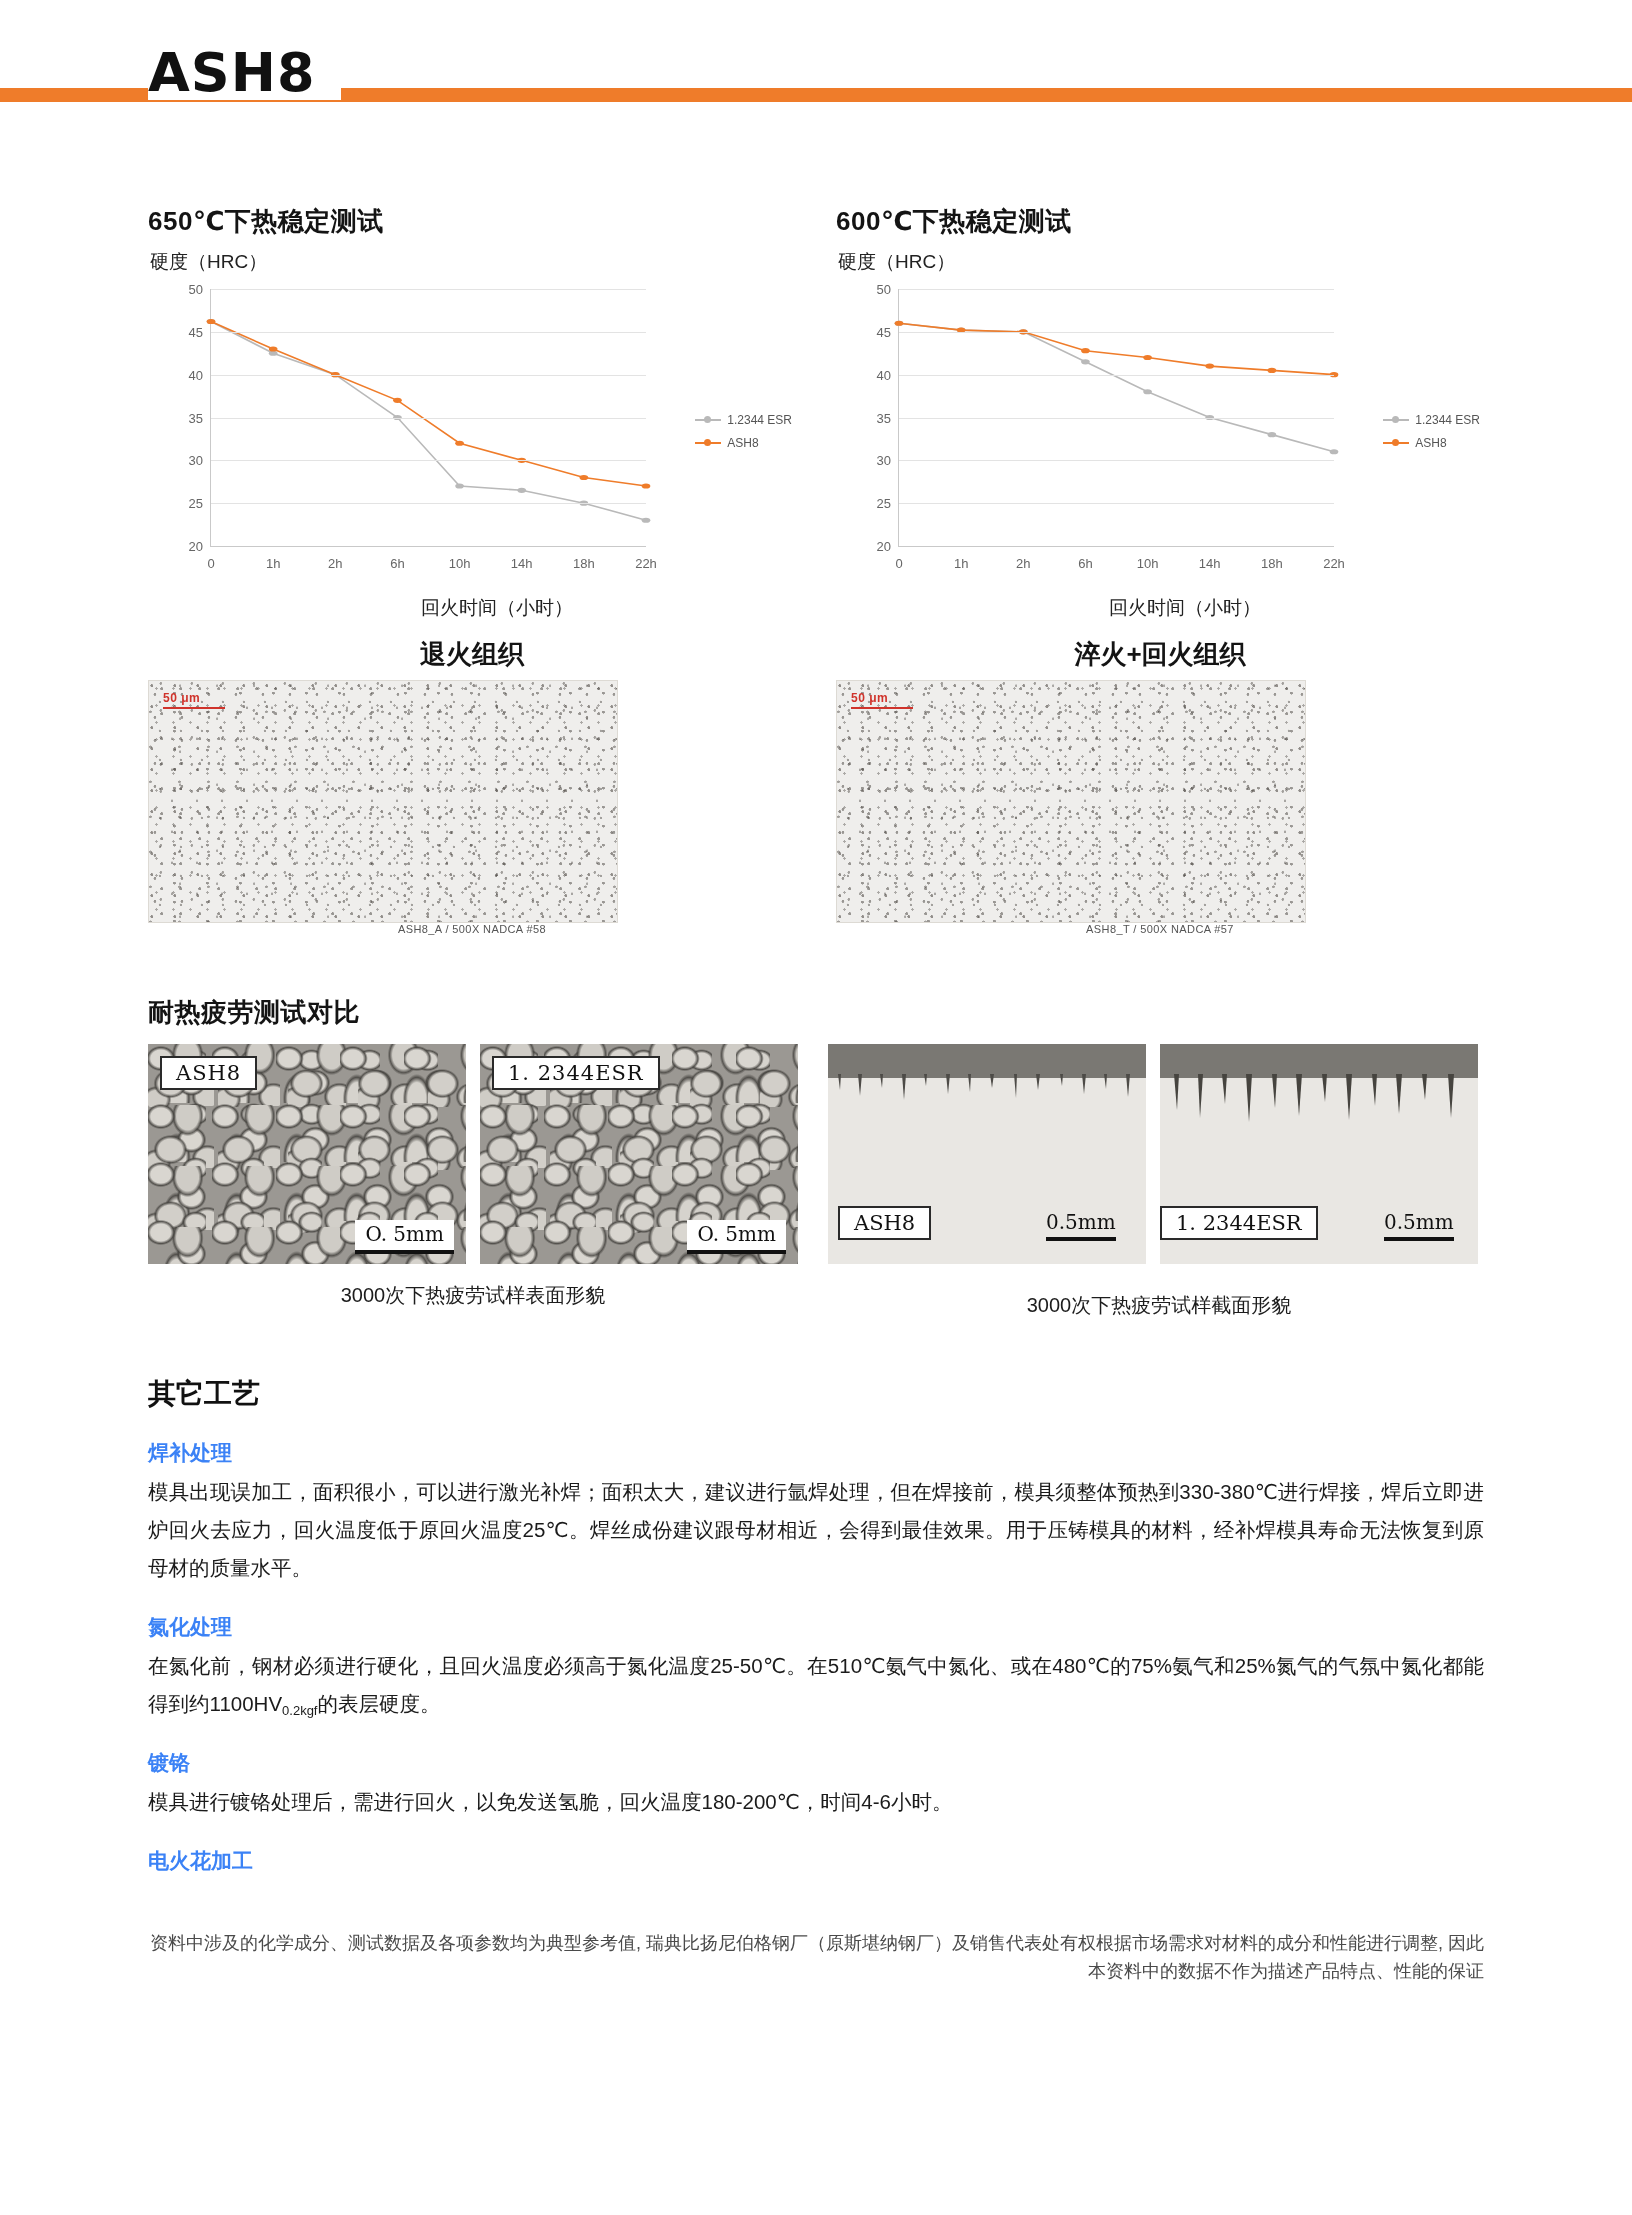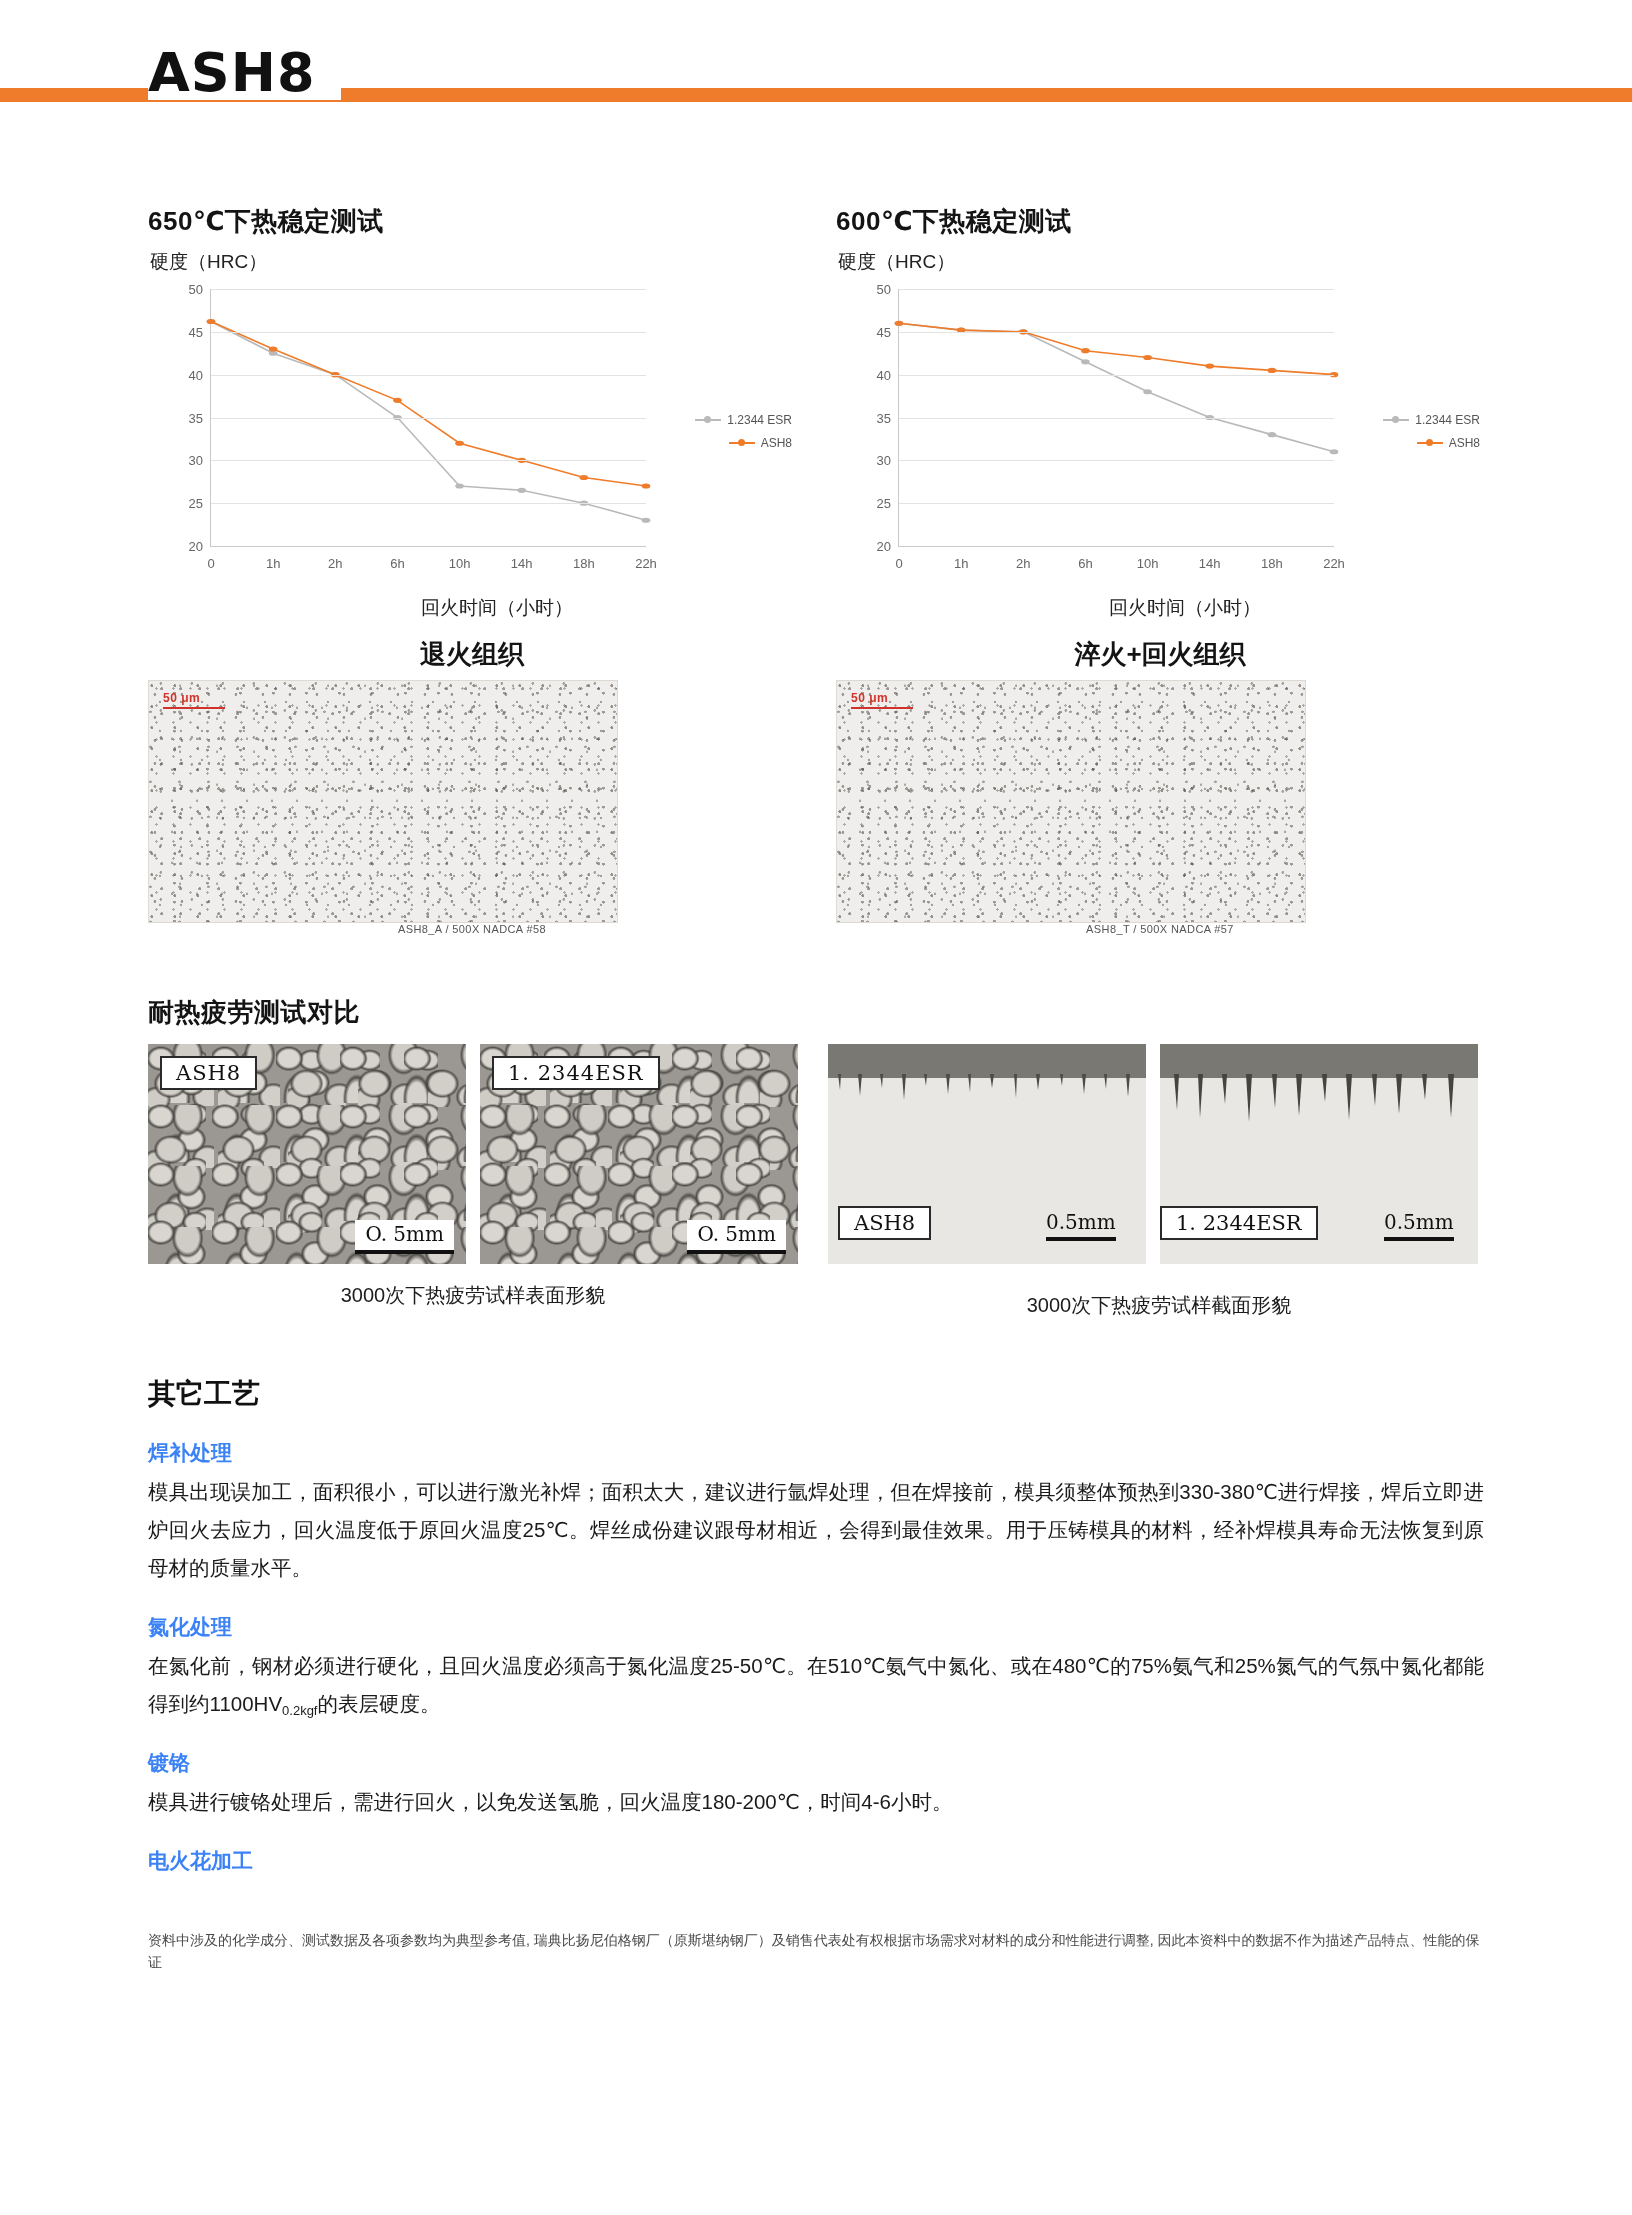--- a/index.html
+++ b/index.html
@@ -118,21 +118,21 @@
     overflow:visible;
   }
   .legend{
     position:absolute;
     right:4px;
     top:132px;
     font-size:12px;
     color:#555;
     line-height:1.9;
   }
-  .legend .row{display:flex;align-items:center;gap:6px;white-space:nowrap;justify-content:flex-end;}
+  .legend .row{display:flex;align-items:center;gap:6px;white-space:nowrap;}
   .legend .swatch{
     width:26px;height:2px;position:relative;display:inline-block;
   }
   .legend .swatch i{
     position:absolute;left:9px;top:-3px;width:7px;height:7px;border-radius:50%;
     display:block;
   }
   .x-axis-title{
     text-align:center;
     font-size:19px;
@@ -300,24 +300,24 @@
     font-size:20.5px;
     line-height:1.85;
     margin:0;
     color:#1b1b1b;
     text-align:justify;
   }
   .sub{font-size:13px;vertical-align:-4px;}
 
   .footnote{
     margin:54px 148px 24px 148px;
-    font-size:14px;
+    font-size:18px;
     color:#4a4a4a;
     line-height:1.6;
-    text-align:left;
+    text-align:right;
   }
 </style>
 </head>
 <body>
 
 <div class="page">
 
   <div class="header">
     <div class="rule"></div>
     <div class="title-box">

